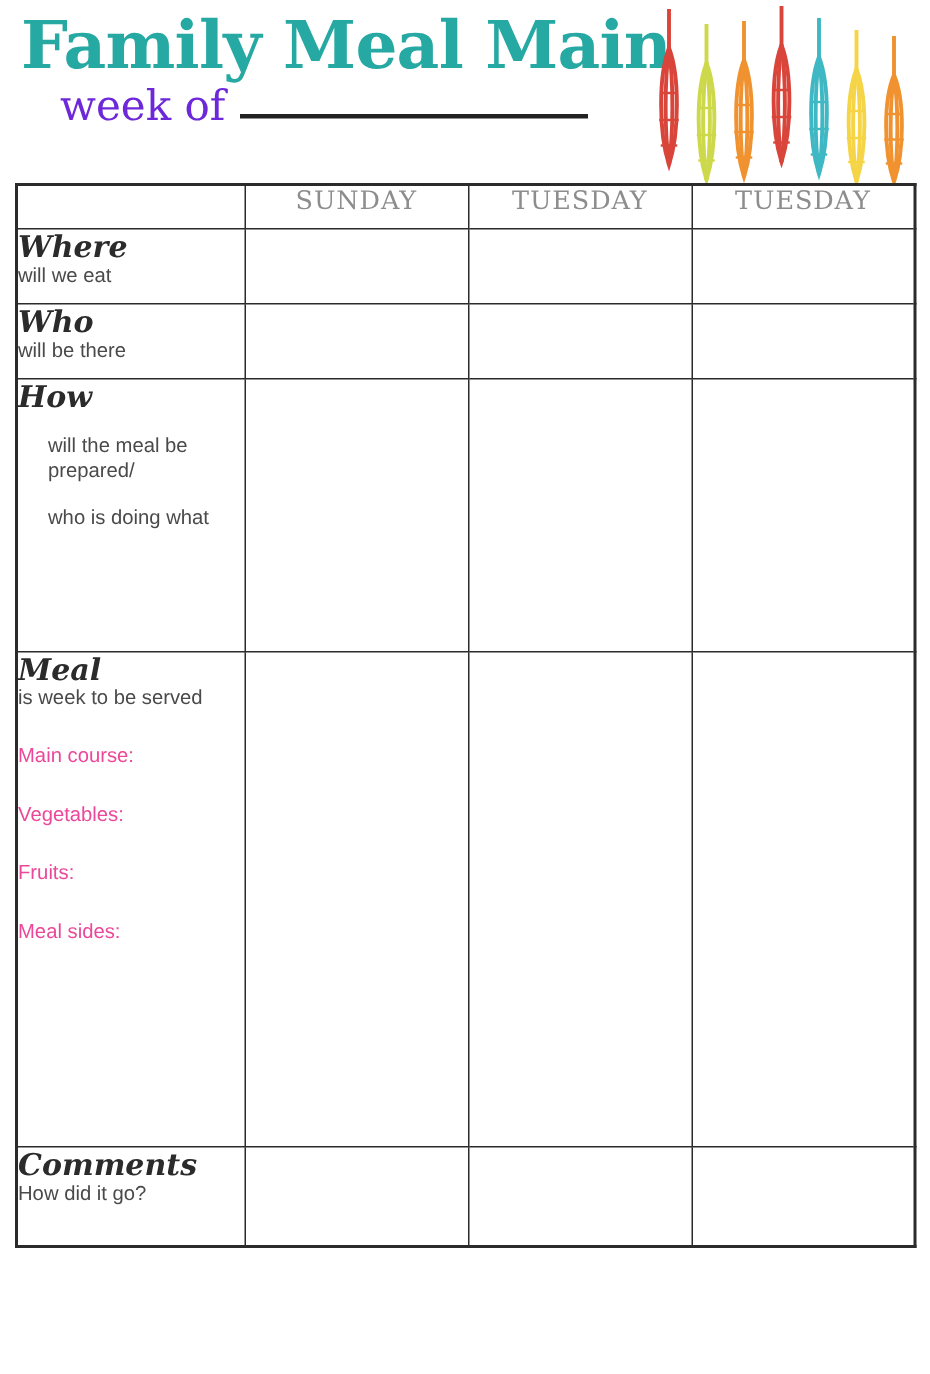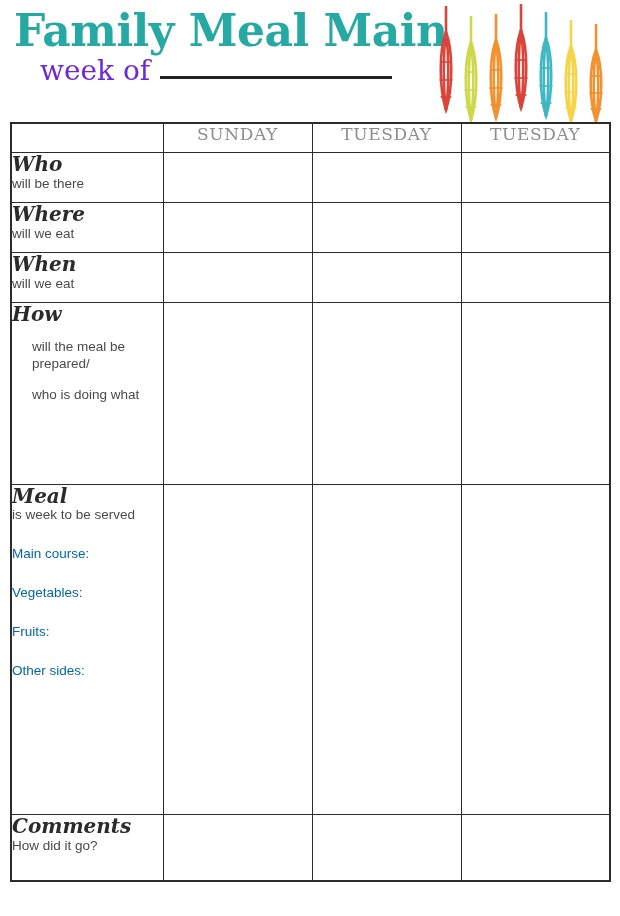--- a/index.html
+++ b/index.html
@@ -113,21 +113,21 @@
   }
   .rl-sub {
     font-size: 13.5px;
     color: #4a4a4a;
     line-height: 1.25;
     margin-top: 1px;
   }
   .rl-sub.tight { margin-top: 0; }
   .rl-item {
     font-size: 13.5px;
-    color: #0369a1;
+    color: #ec4899;
     line-height: 1.25;
     margin-top: 22px;
   }
   .rl-gap-block {
     margin-top: 14px;
     padding-left: 20px;
   }
 
   .r-short { height: 50px; }
   .r-how { height: 182px; }
@@ -237,67 +237,58 @@
         <th class="corner-cell"></th>
         <th class="day-head">SUNDAY</th>
         <th class="day-head">TUESDAY</th>
         <th class="day-head">TUESDAY</th>
       </tr>
     </thead>
     <tbody>
 
       <tr class="r-short">
         <td class="rowlabel">
+          <div class="rl-title">Where</div>
+          <div class="rl-sub">will we eat</div>
+        </td>
+        <td class="daycell"></td>
+        <td class="daycell"></td>
+        <td class="daycell"></td>
+      </tr>
+
+      <tr class="r-short">
+        <td class="rowlabel">
           <div class="rl-title">Who</div>
           <div class="rl-sub">will be there</div>
         </td>
         <td class="daycell"></td>
         <td class="daycell"></td>
         <td class="daycell"></td>
       </tr>
 
-      <tr class="r-short">
-        <td class="rowlabel">
-          <div class="rl-title">Where</div>
-          <div class="rl-sub">will we eat</div>
-        </td>
-        <td class="daycell"></td>
-        <td class="daycell"></td>
-        <td class="daycell"></td>
-      </tr>
-
-      <tr class="r-short">
-        <td class="rowlabel">
-          <div class="rl-title">When</div>
-          <div class="rl-sub">will we eat</div>
-        </td>
-        <td class="daycell"></td>
-        <td class="daycell"></td>
-        <td class="daycell"></td>
-      </tr>
 
       <tr class="r-how">
         <td class="rowlabel">
           <div class="rl-title">How</div>
           <div class="rl-sub rl-gap-block">will the meal be prepared/</div>
           <div class="rl-sub rl-gap-block">who is doing what</div>
         </td>
         <td class="daycell"></td>
         <td class="daycell"></td>
         <td class="daycell"></td>
       </tr>
 
       <tr class="r-what">
         <td class="rowlabel">
           <div class="rl-title">Meal</div>
           <div class="rl-sub tight"> is week to be served</div>
           <div class="rl-item">Main course:</div>
           <div class="rl-item">Vegetables:</div>
           <div class="rl-item">Fruits:</div>
-          <div class="rl-item">Other sides:</div>
+          <div class="rl-item">Meal sides:</div>
         </td>
         <td class="daycell"></td>
         <td class="daycell"></td>
         <td class="daycell"></td>
       </tr>
 
       <tr class="r-comments">
         <td class="rowlabel">
           <div class="rl-title">Comments</div>
           <div class="rl-sub">How did it go?</div>

